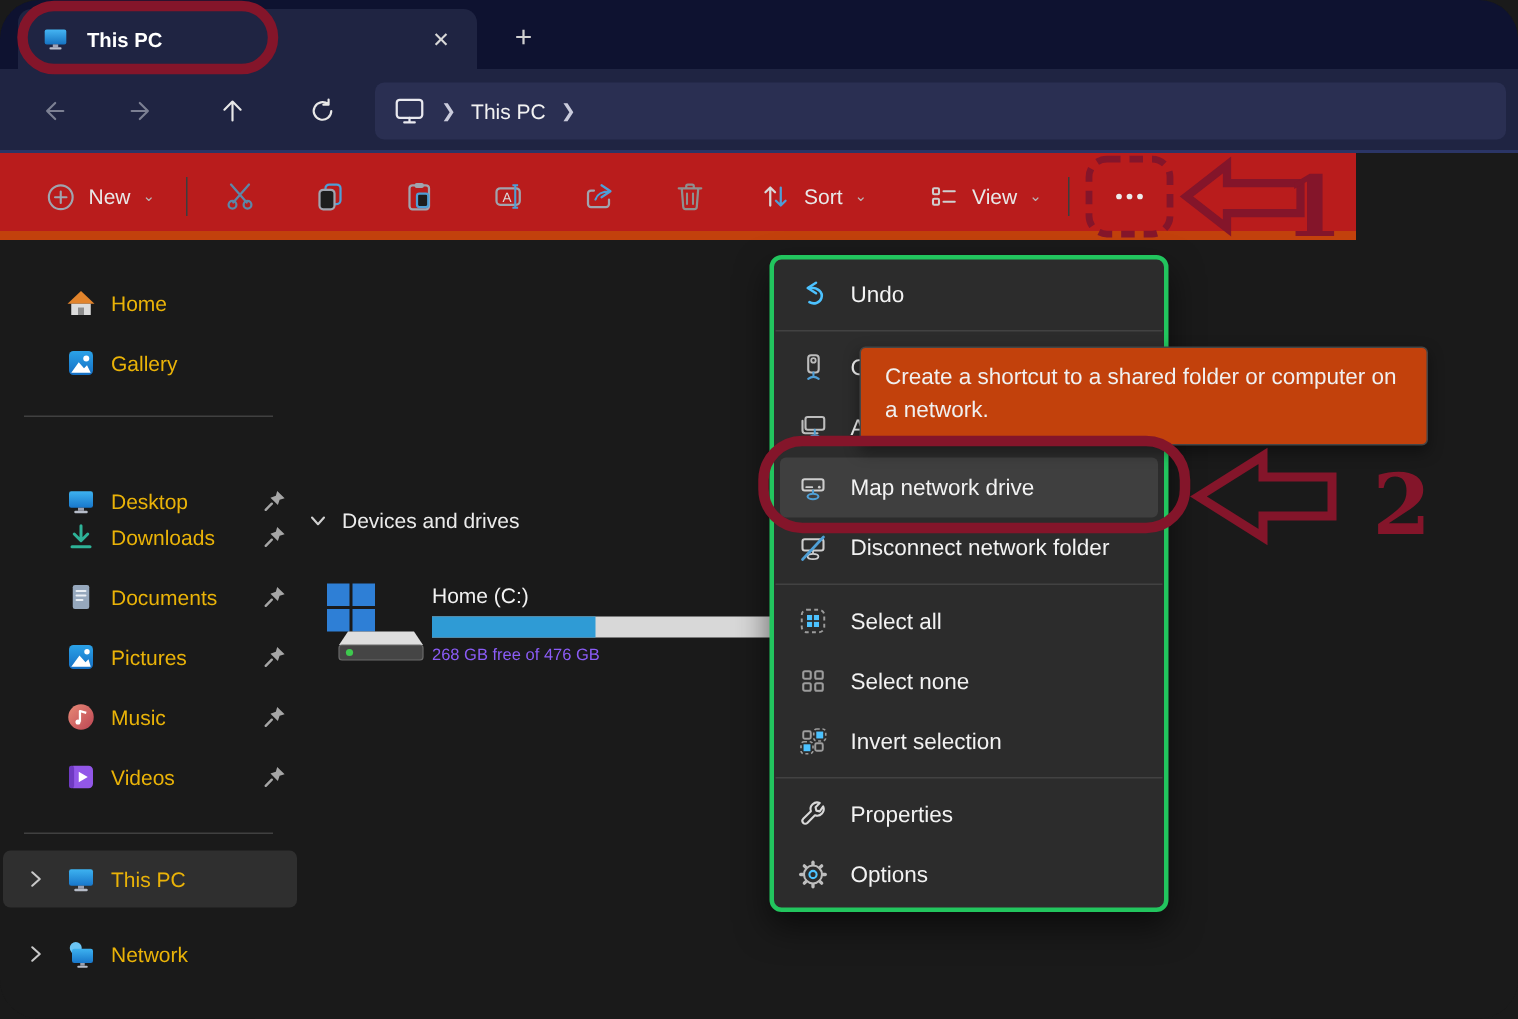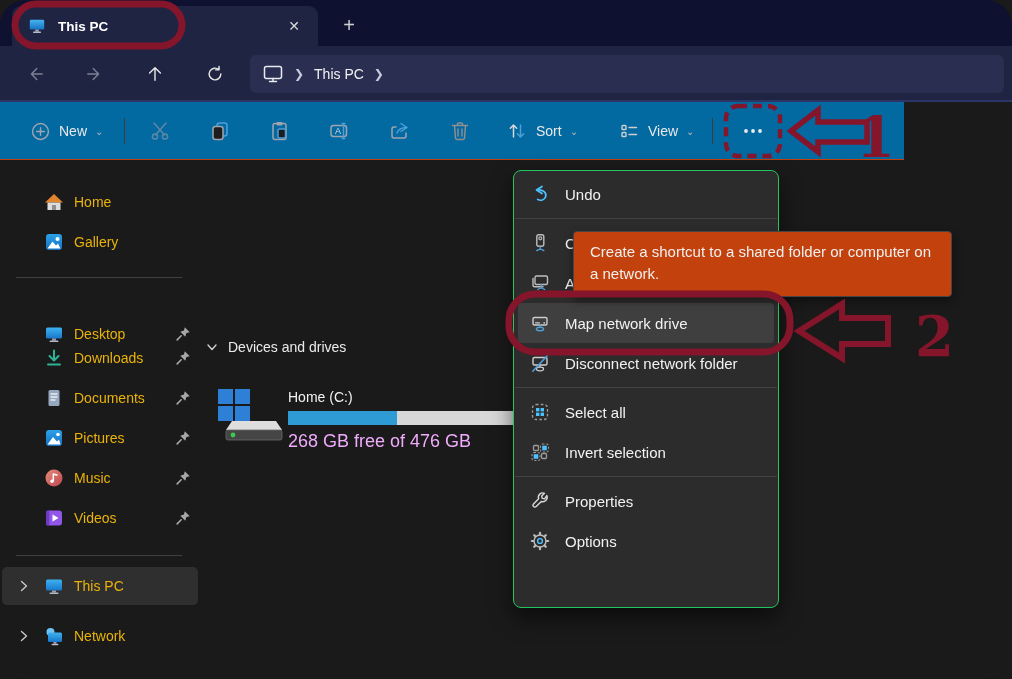--- a/index.html
+++ b/index.html
@@ -21,22 +21,22 @@
   .navbar { position:absolute; left:0; top:46px; width:1012px; height:56px; background:#1f2442; }
   .navbtn { position:absolute; top:12px; width:34px; height:32px; display:flex; align-items:center;
             justify-content:center; border-radius:5px; }
   .addrbar { position:absolute; left:250px; top:9px; width:754px; height:38px; background:#2a2f52;
              border-radius:6px; display:flex; align-items:center; padding:0 12px; gap:10px; }
   .addrbar .crumb { color:#f2f2f2; font-size:14px; }
   .crumb-chev { color:#c9cbdc; font-size:12px; }
   .nav-sep { position:absolute; left:0; top:100px; width:1012px; height:2px; background:#2b3566; }
 
   
-  .cmdbar { position:absolute; left:0; top:102px; width:904px; height:58px; background:#0369a1;
-            border-bottom:1px solid #c2410c; }
+  .cmdbar { position:absolute; left:0; top:102px; width:904px; height:58px; background:#b91c1c;
+            border-bottom:6px solid #c2410c; }
   .cmdbtn { position:absolute; top:11px; height:36px; display:flex; align-items:center; gap:8px;
             border-radius:5px; padding:0 8px; color:#e8e8e8; font-size:14px; }
   .tb-sep { position:absolute; top:16px; width:1px; height:26px; background:#3d3d3d; }
   .chev { color:#b9b9b9; font-size:10px; }
 
   
   .main { position:absolute; left:0; top:161px; width:1012px; height:518px; background:#1a1a1a; }
 
   
   .side-row { position:absolute; left:2px; width:196px; height:36px; display:flex; align-items:center;
@@ -48,25 +48,25 @@
   .side-row.selected { background:#2f2f2f; }
   .side-div { position:absolute; left:16px; width:166px; height:1px; background:#404040; }
 
   
   .group-hdr { position:absolute; left:206px; top:178px; display:flex; align-items:center; gap:10px;
                color:#ebebeb; font-size:14px; }
   .drive-tile { position:absolute; left:214px; top:202px; width:330px; height:70px; border-radius:4px;margin-top:20px; }
   .drive-name { position:absolute; left:74px; top:6px; color:#f2f2f2; font-size:14px; }
   .drive-bar { position:absolute; left:74px; top:28px; width:250px; height:14px; background:#d8d8d8; }
   .drive-fill { height:14px; background:#2f9bd5; }
-  .drive-cap { position:absolute; left:74px; top:48px; color:#f0abfc; font-size:18px; }
+  .drive-cap { position:absolute; left:74px; top:48px; color:#8b5cf6; font-size:11px; }
 
   
   .menu { position:absolute; left:513px; top:170px; width:266px; height:438px; background:#2c2c2c;
-          border:1px solid #22c55e; border-radius:8px; box-shadow:0 10px 22px rgba(0,0,0,.55);
+          border:3px solid #22c55e; border-radius:8px; box-shadow:0 10px 22px rgba(0,0,0,.55);
           padding:3px 0 0 0; z-index:30; }
   .mi { position:relative; height:40px; margin:0 4px; display:flex; align-items:center; gap:15px;
         padding-left:12px; color:#f2f2f2; font-size:15px; border-radius:4px; }
   .mi.hover { background:#3f3f3f; }
   .mi .micon { width:20px; height:20px; flex:0 0 20px; }
   .m-sep { height:1px; background:#424242; margin:4px 1px; }
 
   
   .tooltip { position:absolute; left:573px; top:231px; width:379px; background:#c2410c;
              border:1px solid #454545; border-radius:4px; padding:9px 16px 11px 16px; color:#f0f0f0;
@@ -424,20 +424,29 @@
         <rect x="2.5" y="2.5" width="15" height="15" rx="3.5" stroke="#9c9c9c" stroke-width="1.3" fill="none" stroke-dasharray="2.6 2.2"></rect>
         <rect x="6" y="6" width="3.4" height="3.4" fill="#4cc2ff"></rect>
         <rect x="10.6" y="6" width="3.4" height="3.4" fill="#4cc2ff"></rect>
         <rect x="6" y="10.6" width="3.4" height="3.4" fill="#4cc2ff"></rect>
         <rect x="10.6" y="10.6" width="3.4" height="3.4" fill="#4cc2ff"></rect>
       </svg>
       <span>Select all</span>
     </div>
     <div class="mi">
       <svg class="micon" viewBox="0 0 20 20">
+        <rect x="3.5" y="3.5" width="5" height="5" rx="1" stroke="#9c9c9c" stroke-width="1.4" fill="none"></rect>
+        <rect x="11.5" y="3.5" width="5" height="5" rx="1" stroke="#9c9c9c" stroke-width="1.4" fill="none"></rect>
+        <rect x="3.5" y="11.5" width="5" height="5" rx="1" stroke="#9c9c9c" stroke-width="1.4" fill="none"></rect>
+        <rect x="11.5" y="11.5" width="5" height="5" rx="1" stroke="#9c9c9c" stroke-width="1.4" fill="none"></rect>
+      </svg>
+      <span>Select none</span>
+    </div>
+    <div class="mi">
+      <svg class="micon" viewBox="0 0 20 20">
         <rect x="3.5" y="3.5" width="5" height="5" rx="1" stroke="#9c9c9c" stroke-width="1.3" fill="none"></rect>
         <rect x="10.5" y="2" width="8" height="8" rx="2" stroke="#9c9c9c" stroke-width="1.1" fill="none" stroke-dasharray="2 1.8"></rect>
         <rect x="12.2" y="3.7" width="4.6" height="4.6" fill="#4cc2ff"></rect>
         <rect x="2" y="10.5" width="8" height="8" rx="2" stroke="#9c9c9c" stroke-width="1.1" fill="none" stroke-dasharray="2 1.8"></rect>
         <rect x="3.7" y="12.2" width="4.6" height="4.6" fill="#4cc2ff"></rect>
         <rect x="11.5" y="11.5" width="5" height="5" rx="1" stroke="#9c9c9c" stroke-width="1.3" fill="none"></rect>
       </svg>
       <span>Invert selection</span>
     </div>
     <div class="m-sep"></div>

